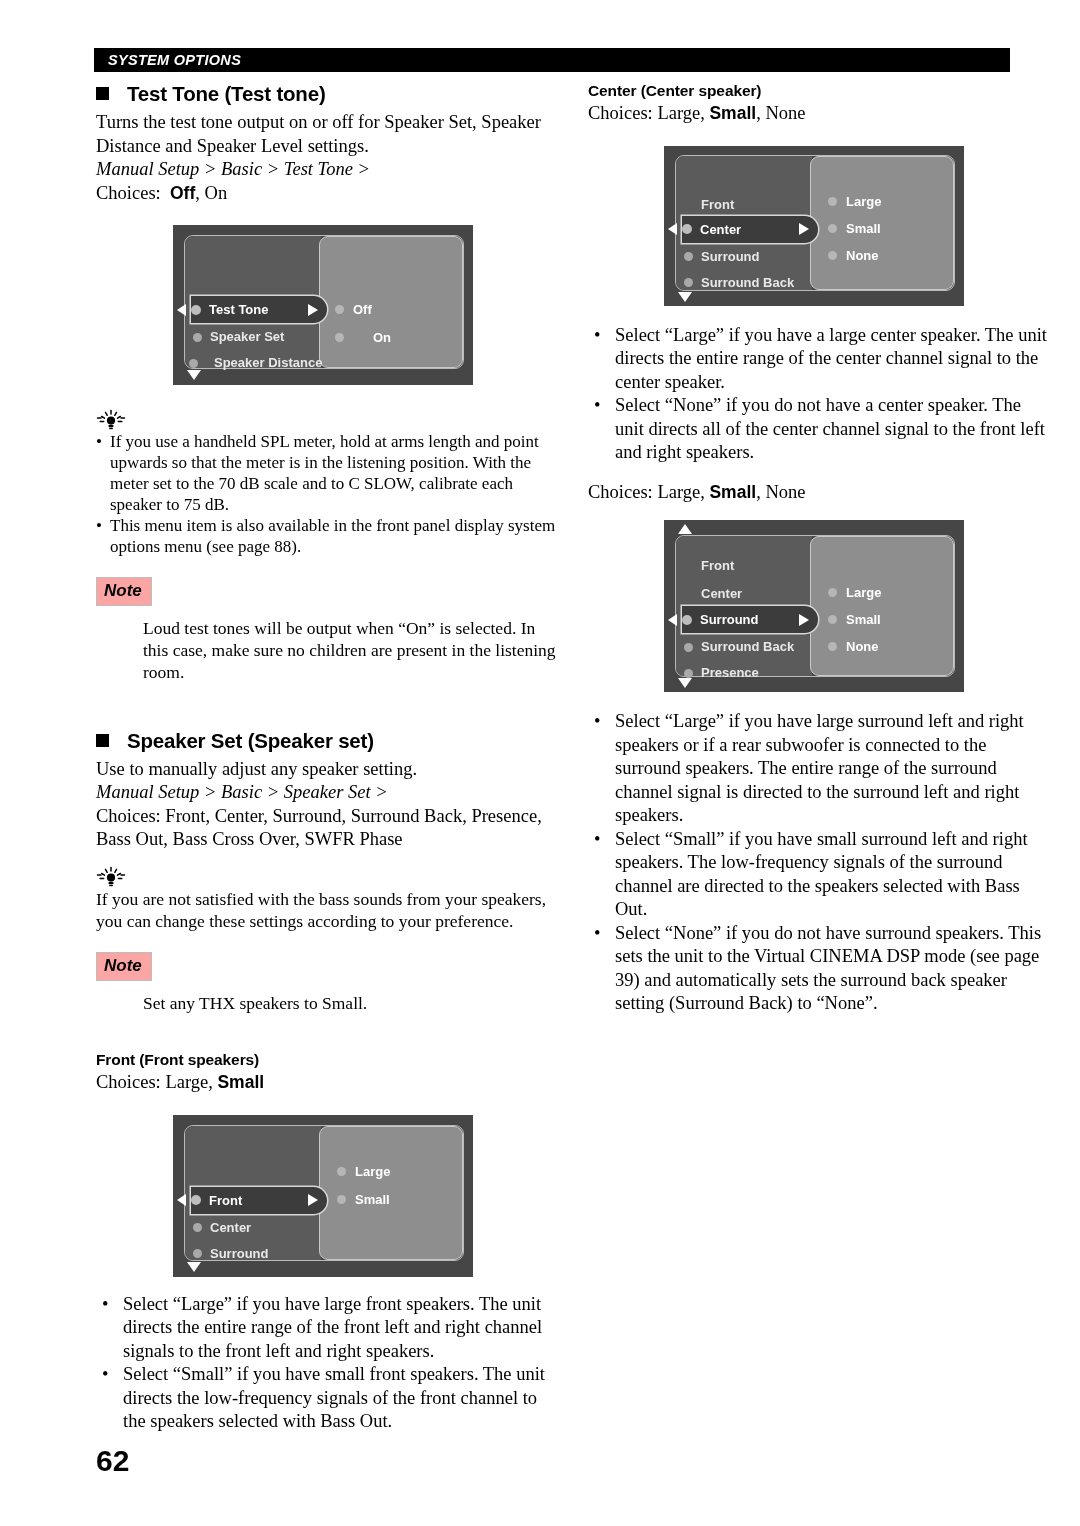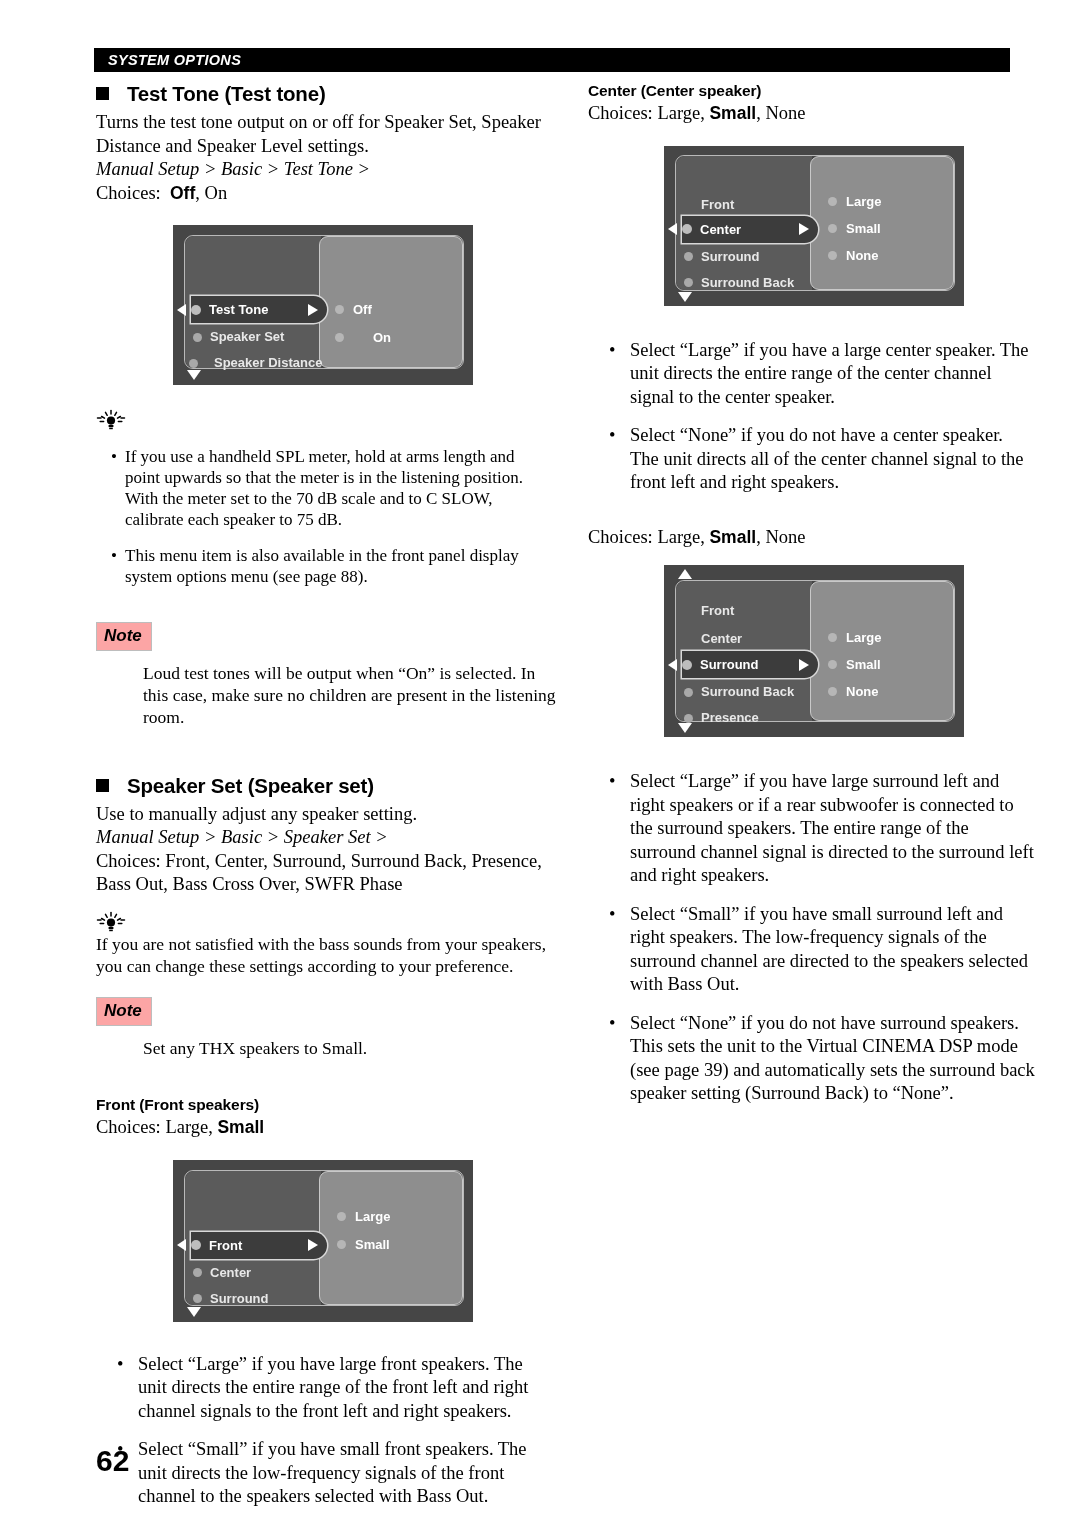--- a/index.html
+++ b/index.html
@@ -109,21 +109,21 @@
   ul.bul {
     margin: 0;
     padding: 0;
     list-style: none;
   }
   ul.bul li {
     font-size: 18.5px;
     line-height: 23.5px;
     position: relative;
     padding-left: 27px;
-    margin: 15px;
+    margin: 0;
   }
   ul.bul li::before {
     content: "\2022";
     position: absolute;
     left: 6px;
     top: 0;
   }
   
   ul.tipbul li {
     font-size: 17px;

